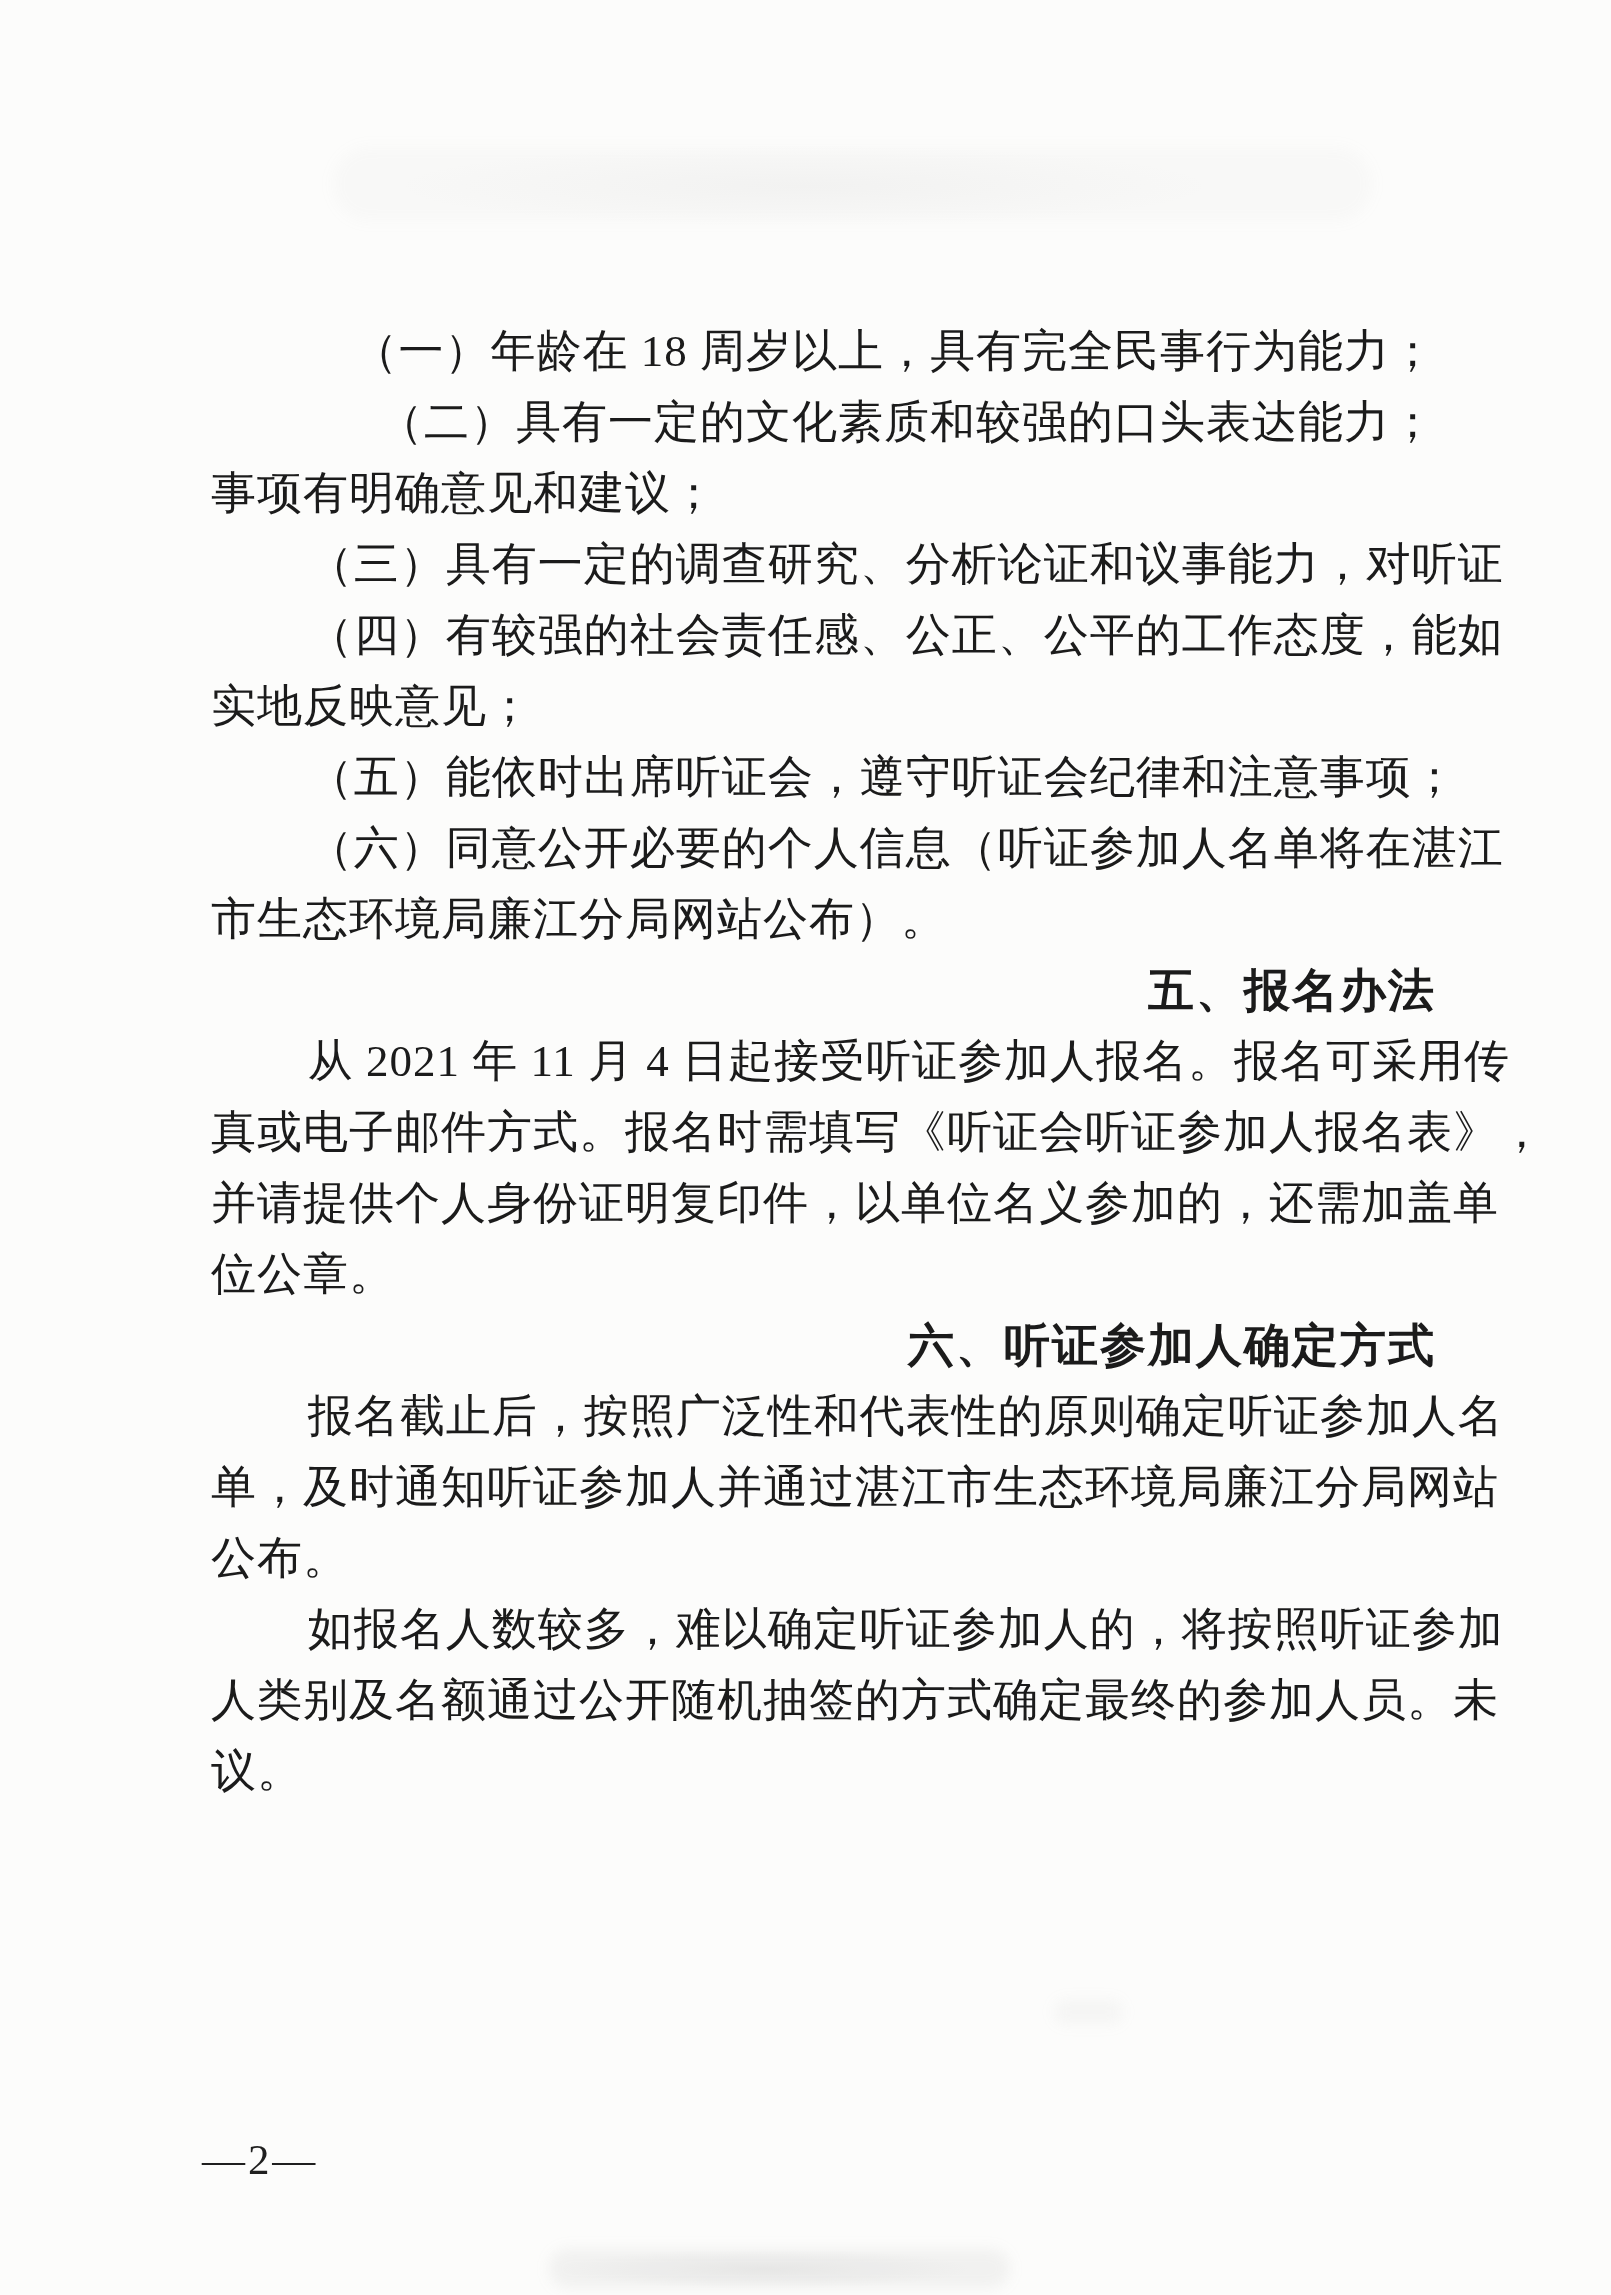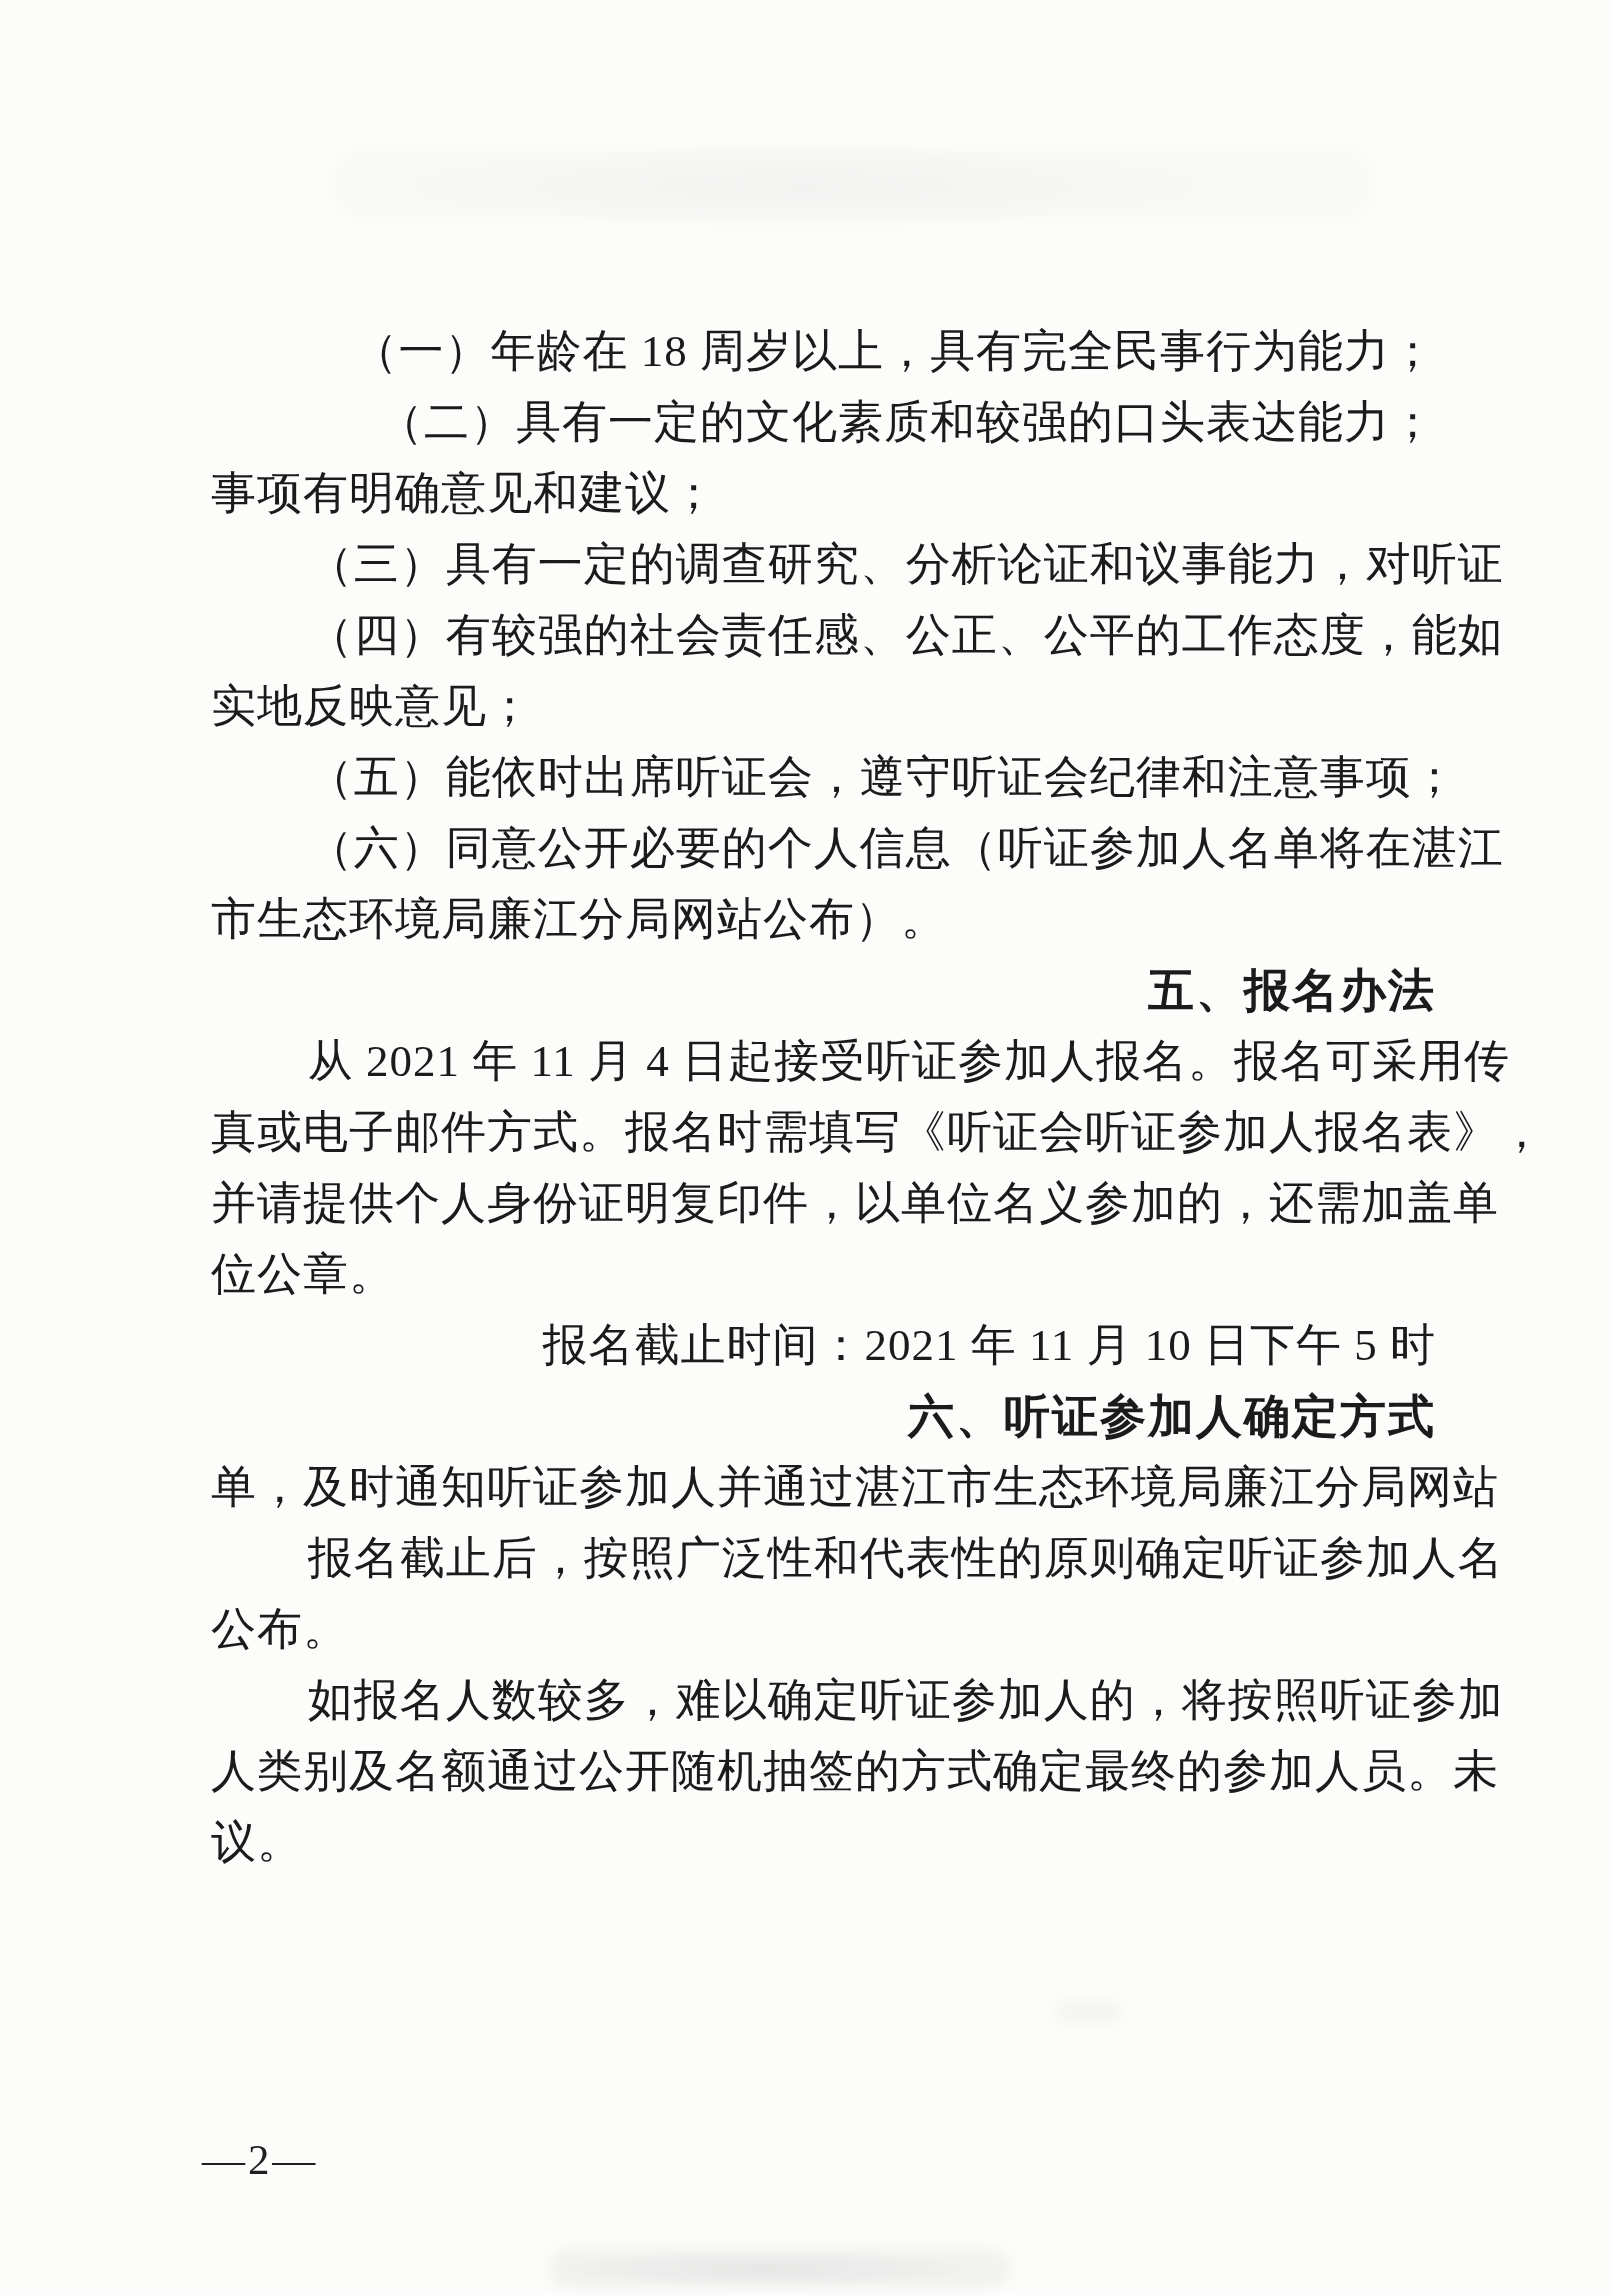--- a/index.html
+++ b/index.html
@@ -94,24 +94,23 @@
     <div class="ln ind">（四）有较强的社会责任感、公正、公平的工作态度，能如</div>
     <div class="ln">实地反映意见；</div>
     <div class="ln ind">（五）能依时出席听证会，遵守听证会纪律和注意事项；</div>
     <div class="ln ind">（六）同意公开必要的个人信息（听证参加人名单将在湛江</div>
     <div class="ln">市生态环境局廉江分局网站公布）。</div>
     <div class="ln ind head">五、报名办法</div>
     <div class="ln ind">从 2021 年 11 月 4 日起接受听证参加人报名。报名可采用传</div>
     <div class="ln">真或电子邮件方式。报名时需填写《听证会听证参加人报名表》，</div>
     <div class="ln">并请提供个人身份证明复印件，以单位名义参加的，还需加盖单</div>
     <div class="ln">位公章。</div>
-    <div class="ln ind">报名截止时间：2021 年 11 月 10 日下午 5 时</div>
     <div class="ln ind head">六、听证参加人确定方式</div>
+    <div class="ln ind">报名截止后，按照广泛性和代表性的原则确定听证参加人名</div>
     <div class="ln">单，及时通知听证参加人并通过湛江市生态环境局廉江分局网站</div>
-    <div class="ln ind">报名截止后，按照广泛性和代表性的原则确定听证参加人名</div>
     <div class="ln">公布。</div>
     <div class="ln ind">如报名人数较多，难以确定听证参加人的，将按照听证参加</div>
     <div class="ln">人类别及名额通过公开随机抽签的方式确定最终的参加人员。未</div>
     <div class="ln">议。</div>
   </div>
 
   <div class="page-number">—2—</div>
 
 </div>
 

